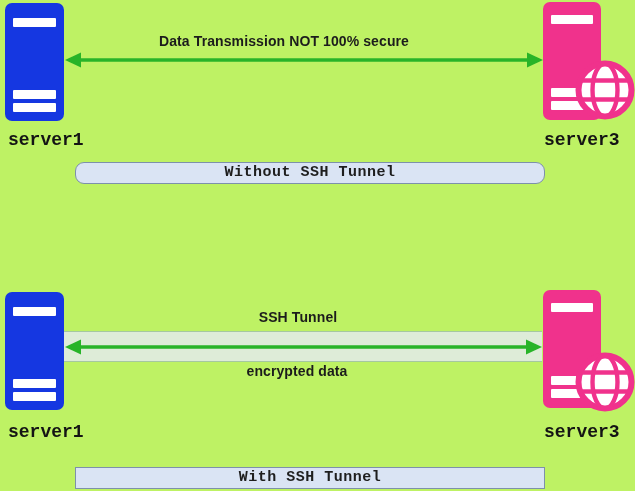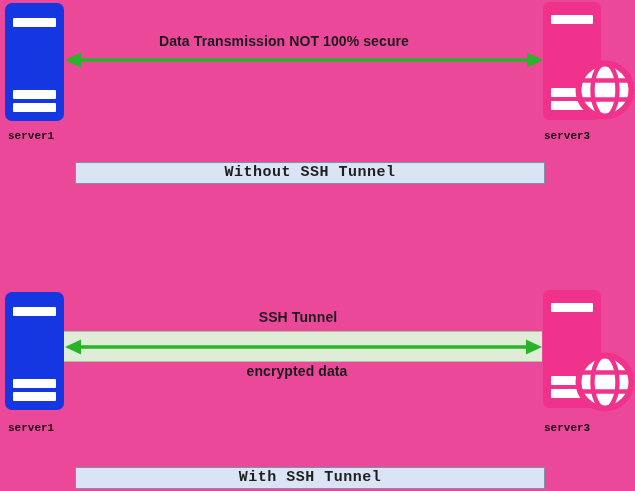--- a/index.html
+++ b/index.html
@@ -1,17 +1,17 @@
 <!DOCTYPE html>
 <html style="--server-left: #1537e1; --server-right: #f0328c; --arrow: #28b428; --tunnel-fill: #deecd8; --tunnel-border: #a5c8a0; --caption-fill: #dae4f4; --caption-border: #7d91aa;"><head>
 <meta charset="utf-8">
 <style>
   html,body{margin:0;padding:0;background:#fff;}
   #diagram{
-    position:relative;width:635px;height:491px;background:#ec4899;overflow:hidden;
+    position:relative;width:635px;height:491px;background:#bef264;overflow:hidden;
     font-family:"Liberation Sans",sans-serif;
   }
   
   .tower{position:absolute;width:59px;height:118px;border-radius:7px;}
   .tower.blue{background:var(--server-left,#1537e1);}
   .tower.pink{background:var(--server-right,#f0328c);width:58px;}
   .slot{position:absolute;left:8px;width:43px;height:9px;background:#fff;border-radius:1px;}
   .tower.pink .slot{width:42px;}
   .slot.top{top:15px;}
   .tower.pink .slot.top{top:13px;}
@@ -42,35 +42,35 @@
   
   .sans-label{
     position:absolute;width:480px;text-align:center;
     font-weight:700;font-size:14px;color:#1c1c1c;letter-spacing:0.1px;
   }
   .lbl-transmission{left:44px;top:33px;}
   .lbl-tunnel{left:58px;top:309px;}
   .lbl-encrypted{left:57px;top:363px;}
   .server-label{
     position:absolute;
-    font-family:"Liberation Mono",monospace;font-weight:700;font-size:11px;color:#141414;
+    font-family:"Liberation Mono",monospace;font-weight:700;font-size:18px;color:#141414;
   }
   .lbl-s1a{left:8px;top:130px;}
   .lbl-s3a{left:544px;top:130px;}
   .lbl-s1b{left:8px;top:422px;}
   .lbl-s3b{left:544px;top:422px;}
   
   .caption{
     position:absolute;left:75px;width:470px;height:22px;box-sizing:border-box;
     background:var(--caption-fill,#dae4f4);
     border:1px solid var(--caption-border,#7d91aa);
     font-family:"Liberation Mono",monospace;font-weight:700;font-size:15px;
     letter-spacing:0.5px;color:#1e1e1e;text-align:center;line-height:20px;
   }
-  .cap1{top:162px;}
+  .cap1{top:162px;border-radius:9px;}
   .cap2{top:467px;}
 </style>
 </head>
 <body>
 
 <div id="diagram">
 
   <svg class="arrow arrow1" width="480" height="20" viewBox="0 0 480 20">
     <line x1="14" y1="10" x2="466" y2="10" stroke="currentColor" stroke-width="3.6"></line>
     <polygon points="1,10 17,2.6 17,17.4" fill="currentColor"></polygon>

